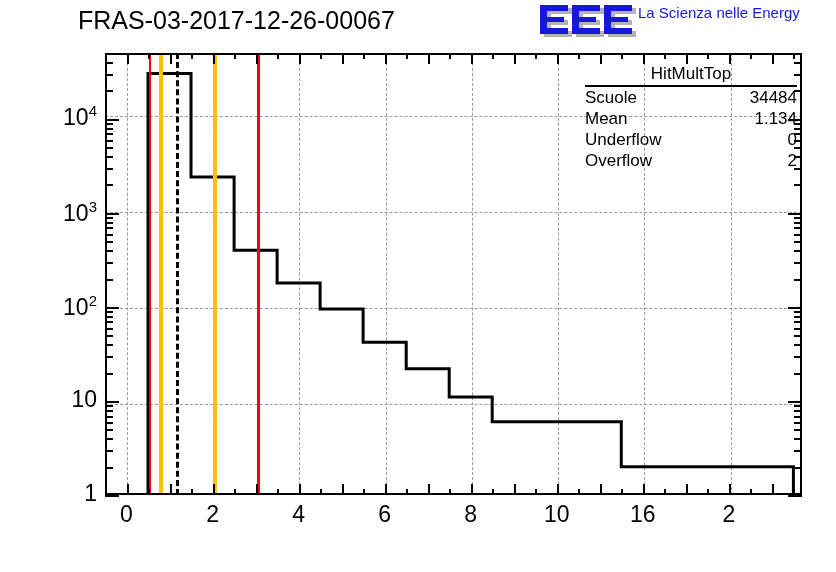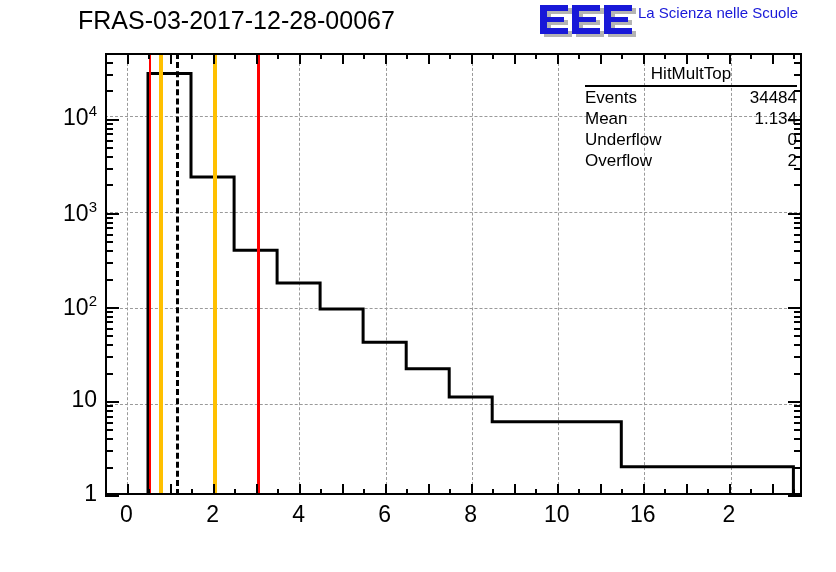--- a/index.html
+++ b/index.html
@@ -59,21 +59,21 @@
   .vline.solid2{border-left:2px solid;}
   .vline.dashed2{border-left:3px dashed #000;}
 
   svg.hist{position:absolute;left:0;top:0;overflow:visible;}
 </style>
 </head>
 <body>
 
 <div id="root">
 
-  <div class="title">FRAS-03-2017-12-28-00067</div>
+  <div class="title">FRAS-03-2017-12-26-00067</div>
 
   <div class="logo">
     <svg class="logo-eee" viewBox="0 0 100 38">
       <g fill="#b3b3b3">
         <rect x="6" y="5" width="28" height="6"></rect>
           <rect x="6" y="17" width="24" height="5"></rect>
           <rect x="6" y="28" width="28" height="6"></rect>
           <rect x="6" y="5" width="7" height="29"></rect>
         <rect x="38" y="5" width="28" height="6"></rect>
           <rect x="38" y="17" width="24" height="5"></rect>
@@ -93,21 +93,21 @@
           <rect x="34" y="14" width="24" height="5"></rect>
           <rect x="34" y="25" width="28" height="6"></rect>
           <rect x="34" y="2" width="7" height="29"></rect>
         <rect x="66" y="2" width="28" height="6"></rect>
           <rect x="66" y="14" width="24" height="5"></rect>
           <rect x="66" y="25" width="28" height="6"></rect>
           <rect x="66" y="2" width="7" height="29"></rect>
       </g>
     </svg>
     <div class="logo-text">
-      <div>La Scienza nelle Scuole</div>
+      <div>La Scienza nelle Energy</div>
     </div>
   </div>
 
   <div class="plotclip">
 
     <div class="grid-h" style="top:63px;"></div>
     <div class="grid-h" style="top:159px;"></div>
     <div class="grid-h" style="top:255px;"></div>
     <div class="grid-h" style="top:351px;"></div>
 
@@ -305,21 +305,21 @@
       <div class="ylab" style="left: 27px; top: 385.937px;">10</div>
       <div class="ylab" style="left: 27px; top: 291.874px;">10<sup>2</sup></div>
       <div class="ylab" style="left: 27px; top: 197.81px;">10<sup>3</sup></div>
       <div class="ylab" style="left: 27px; top: 102px;">10<sup>4</sup></div>
     </div>
 
 
   <div class="stats">
     <div class="stats-title">HitMultTop</div>
     <div class="stats-row">
-      <span class="k">Events</span>
+      <span class="k">Scuole</span>
       <span class="v">34484</span>
     </div>
     <div class="stats-row">
       <span class="k">Mean</span>
       <span class="v">1.134</span>
     </div>
     <div class="stats-row">
       <span class="k">Underflow</span>
       <span class="v">0</span>
     </div>

